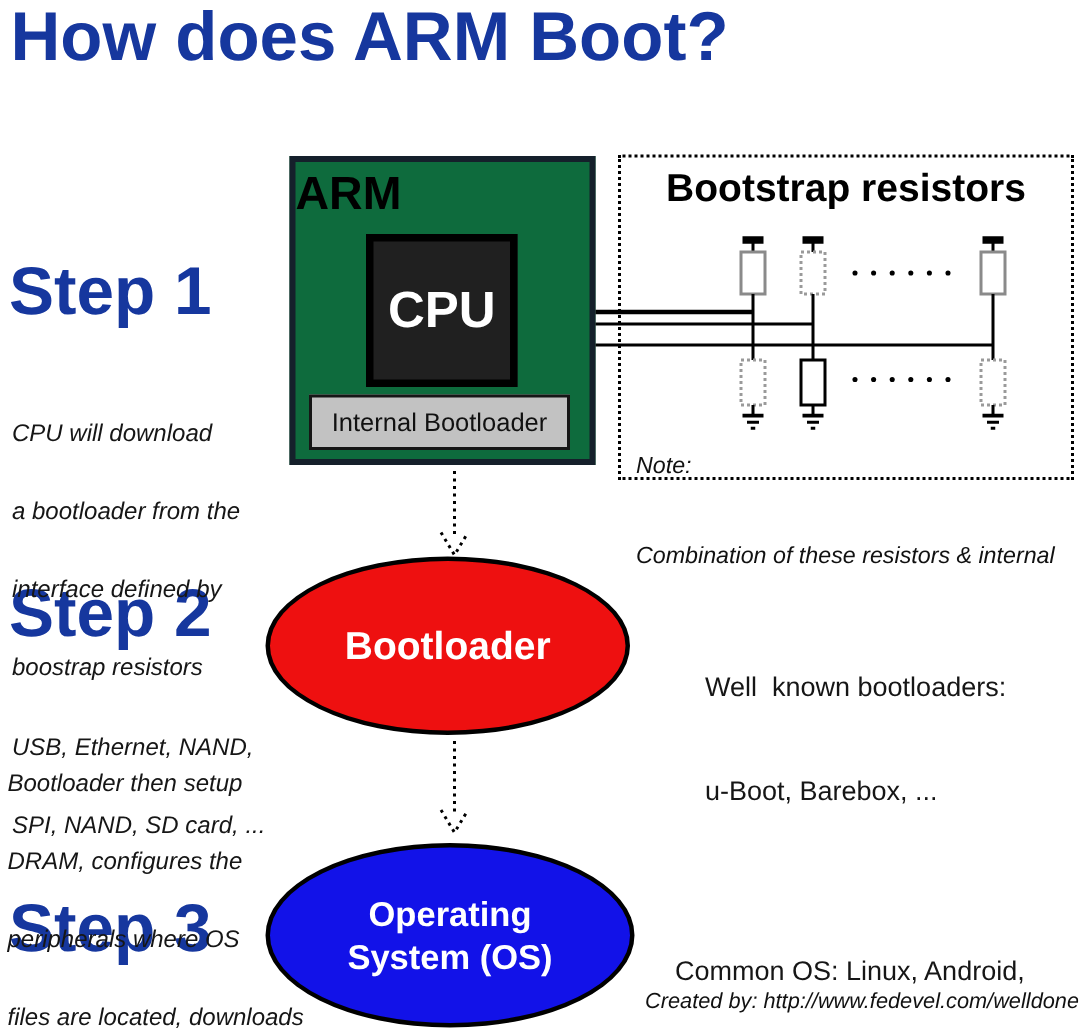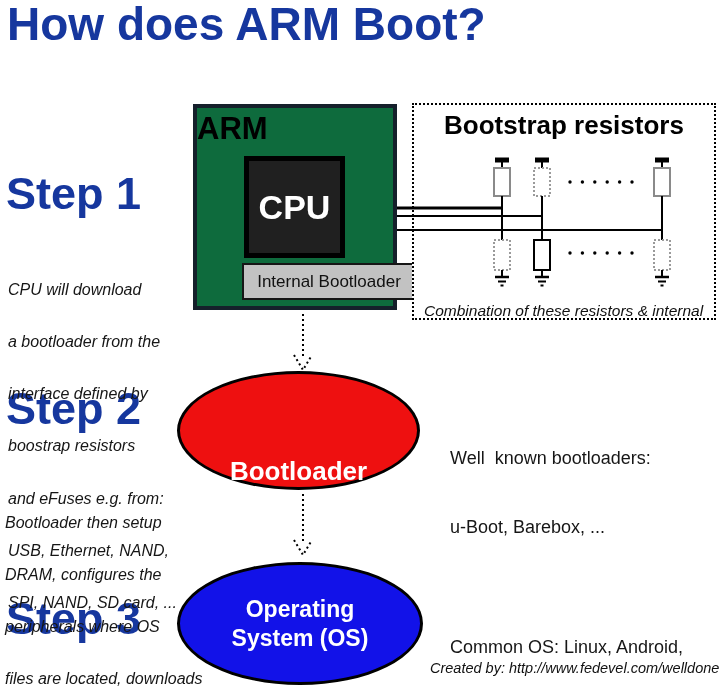--- a/index.html
+++ b/index.html
@@ -37,21 +37,21 @@
   .cpu-box {
     position:absolute; left:47px; top:48px; width:101px; height:102px;
     background:#202020; border:5px solid #000; box-sizing:border-box;
     display:flex; align-items:center; justify-content:center;text-align:right;
   }
   .cpu-label { color:#fff; font-size:34px; font-weight:bold; }
   .internal-bootloader {
     position:absolute; left:9px; top:155px; width:174px; height:37px;
     background:#c2c2c2; border:2px solid #161616; box-sizing:border-box;
     display:flex; align-items:center; justify-content:center;
-    font-size:17px; color:#111;margin-left:36px;
+    font-size:17px; color:#111;
   }
 
   
   .bootstrap-box {
     position:absolute; left:412px; top:103px; width:304px; height:217px;
     border:2px dotted #000; box-sizing:border-box; background:#fff;
   }
   .bootstrap-title {
     position:absolute; left:0; right:0; top:5px; text-align:center;
     font-size:26px; font-weight:bold; color:#000;
@@ -61,35 +61,35 @@
     font-style:italic; line-height:20px; color:#111; white-space:pre;
   }
   .circuit-svg { position:absolute; left:390px; top:150px; }
 
   
   .flow-ellipse {
     position:absolute; border:3px solid #000; border-radius:50%;
     box-sizing:border-box; display:flex; flex-direction:column;
     align-items:center; justify-content:center; text-align:center;
   }
-  .bootloader-ellipse { left:177px; top:371px; width:243px; height:119px; background:#EE1010;justify-content:flex-end; }
+  .bootloader-ellipse { left:177px; top:371px; width:243px; height:119px; background:#EE1010; }
   .bootloader-ellipse .ellipse-text { color:#fff; font-size:26px; font-weight:bold; }
   .os-ellipse { left:177px; top:562px; width:246px; height:123px; background:#1212E8; }
   .os-ellipse .ellipse-text { color:#fff; font-size:23px; font-weight:bold; line-height:29px; }
 
   .flow-arrow { position:absolute; }
   #flow-arrow-1 { left:291px; top:313px; }
   #flow-arrow-2 { left:291px; top:492px; }
 
   
   .annotation {
     position:absolute; left:450px; font-size:18px; line-height:23px;
     color:#161616; white-space:pre;
   }
-  #annotation-bootloaders { top:401px; }
+  #annotation-bootloaders { top:401px;margin-left:20px; }
   #annotation-common-os { top:590px; }
   .credit {
     position:absolute; left:430px; top:660px; font-size:14.5px;
     font-style:italic; color:#111; white-space:pre;
   }
 </style>
 </head>
 <body>
 
 <div class="canvas">
@@ -98,21 +98,20 @@
 
   <div id="step1-label" class="step-label">Step 1</div>
   <div id="step2-label" class="step-label">Step 2</div>
   <div id="step3-label" class="step-label">Step 3</div>
 
   <div id="step1-desc" class="step-desc">
     <div>CPU will download</div>
     <div>a bootloader from the</div>
     <div>interface defined by</div>
     <div>boostrap resistors</div>
-    <div>and eFuses e.g. from:</div>
     <div>USB, Ethernet, NAND,</div>
     <div>SPI, NAND, SD card, ...</div>
   </div>
   <div id="step2-desc" class="step-desc">
     <div>Bootloader then setup</div>
     <div>DRAM, configures the</div>
     <div>peripherals where OS</div>
     <div>files are located, downloads</div>
     
   </div>
@@ -123,20 +122,21 @@
       <span class="cpu-label">CPU</span>
     </div>
     <div class="internal-bootloader">
       <span>Internal Bootloader</span>
     </div>
   </div>
 
   <div class="bootstrap-box">
     <div class="bootstrap-title">Bootstrap resistors</div>
     <div class="bootstrap-note">
+      <div>Note:</div>
       <div>Combination of these resistors &amp; internal</div>
     </div>
   </div>
 
   <svg class="circuit-svg" width="329" height="145" viewBox="0 0 329 145">
 
     <line x1="7" y1="58" x2="112" y2="58" stroke="#000" stroke-width="3"></line>
     <line x1="7" y1="66" x2="152" y2="66" stroke="#000" stroke-width="2"></line>
     <line x1="7" y1="80" x2="272" y2="80" stroke="#000" stroke-width="2"></line>
 

